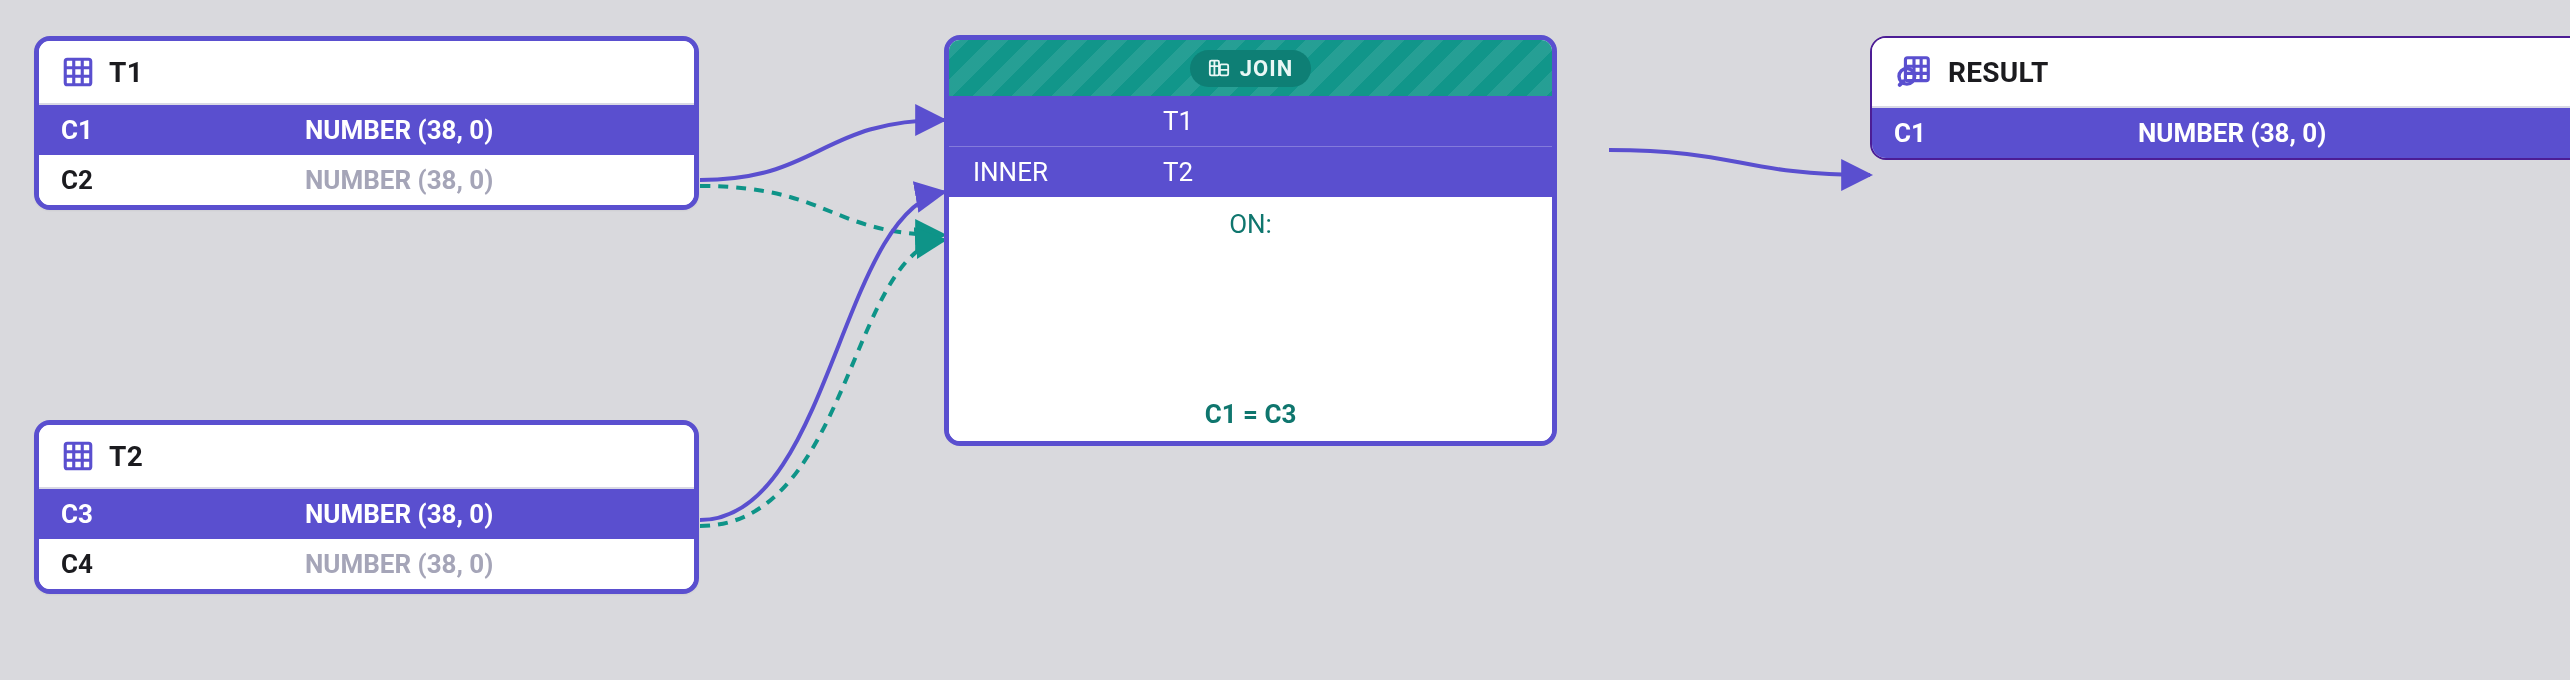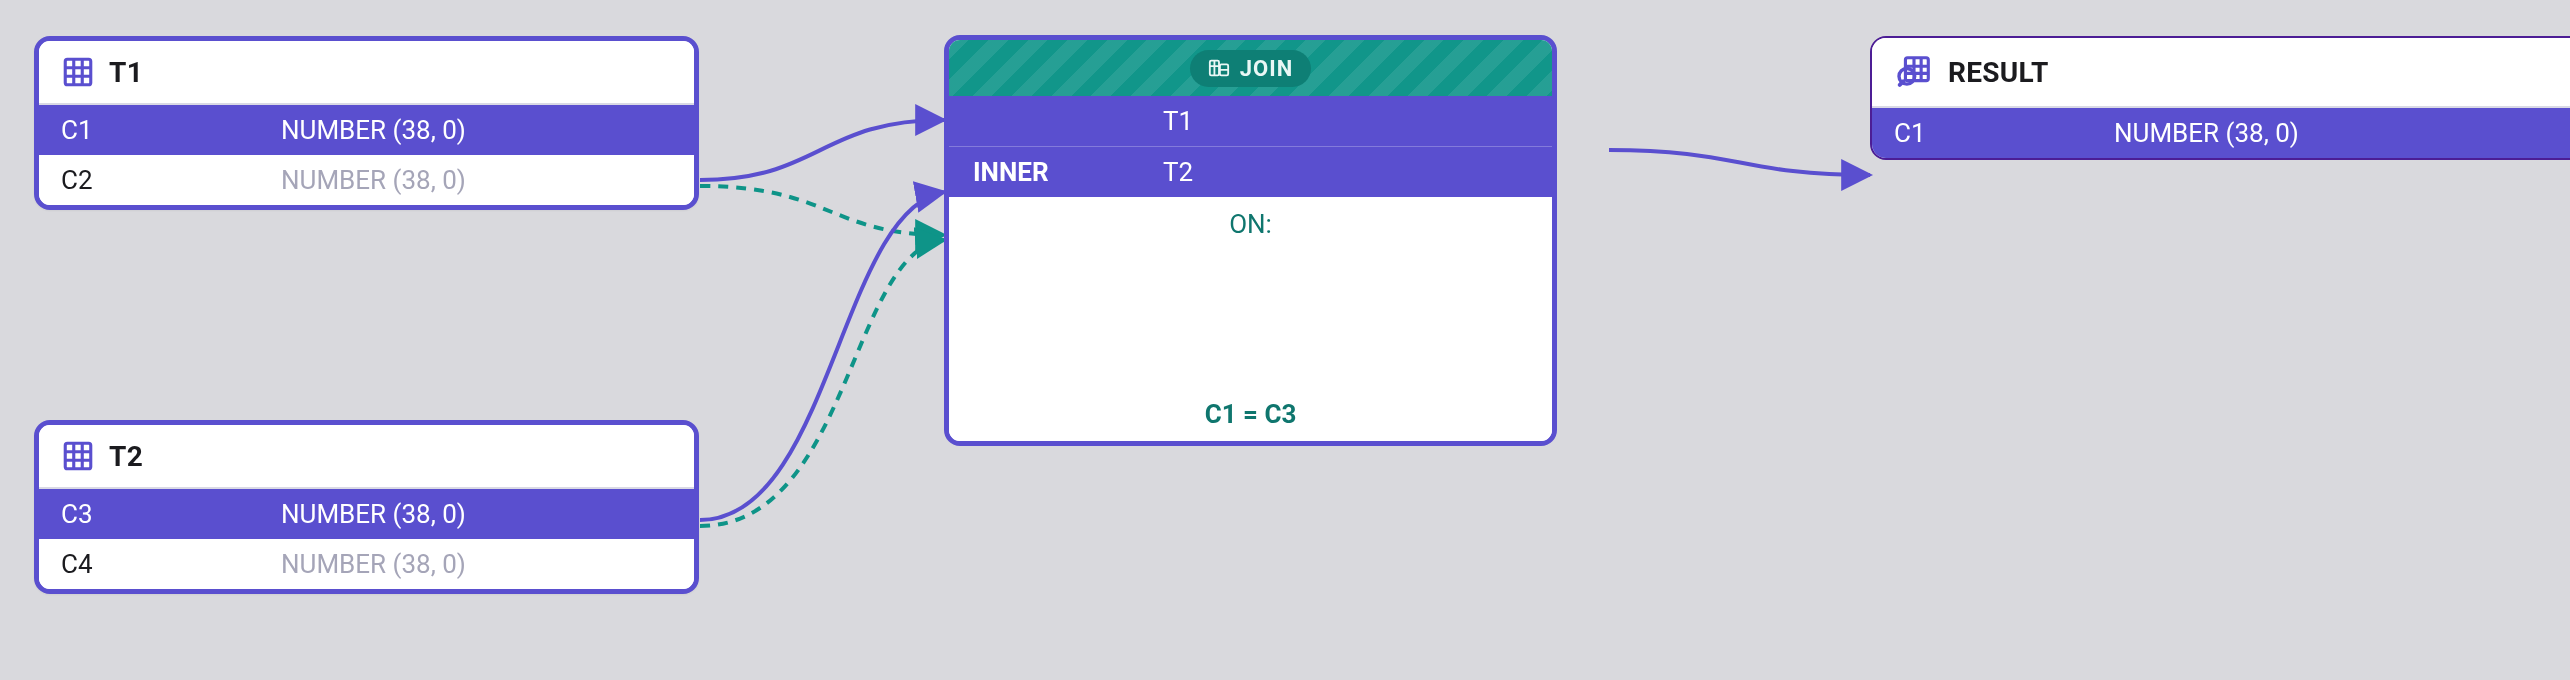--- a/index.html
+++ b/index.html
@@ -38,22 +38,22 @@
     font-size: 28px;
     color: #1b1b1f;
     letter-spacing: 0.3px;
   }
   .col-row {
     display: flex;
     align-items: center;
     padding: 10px 22px;
     font-size: 26px;
   }
-  .col-row .col-name { flex: 0 0 220px; font-weight: 400; }
-  .col-row .col-type { flex: 1; font-weight: 400; }
+  .col-row .col-name { flex: 0 0 220px; font-weight: 700; }
+  .col-row .col-type { flex: 1; font-weight: 700; margin-left: 24px; }
   .col-row.selected {
     background: #5a4fcf;
     color: #ffffff;
   }
   .col-row.selected .col-type { color: #ffffff; }
   .col-row.secondary {
     background: #ffffff;
     color: #1b1b1f;
   }
   .col-row.secondary .col-type { color: #a5a5b8; }
@@ -90,21 +90,21 @@
     letter-spacing: 1px;
   }
   .join-body { background: #5a4fcf; }
   .join-row {
     display: flex;
     align-items: center;
     font-size: 26px;
     color: #ffffff;
     padding: 10px 24px;
   }
-  .join-row .left { flex: 0 0 190px; font-weight: 700; }
+  .join-row .left { flex: 0 0 190px; font-weight: 400; }
   .join-row .center { flex: 1; text-align: left; font-weight: 400; }
   .join-on {
     display: flex;
     align-items: center;
     padding: 12px 24px;
     font-size: 26px;
     background: #ffffff;
     color: #0f766e;
     flex-direction: column;
   }

